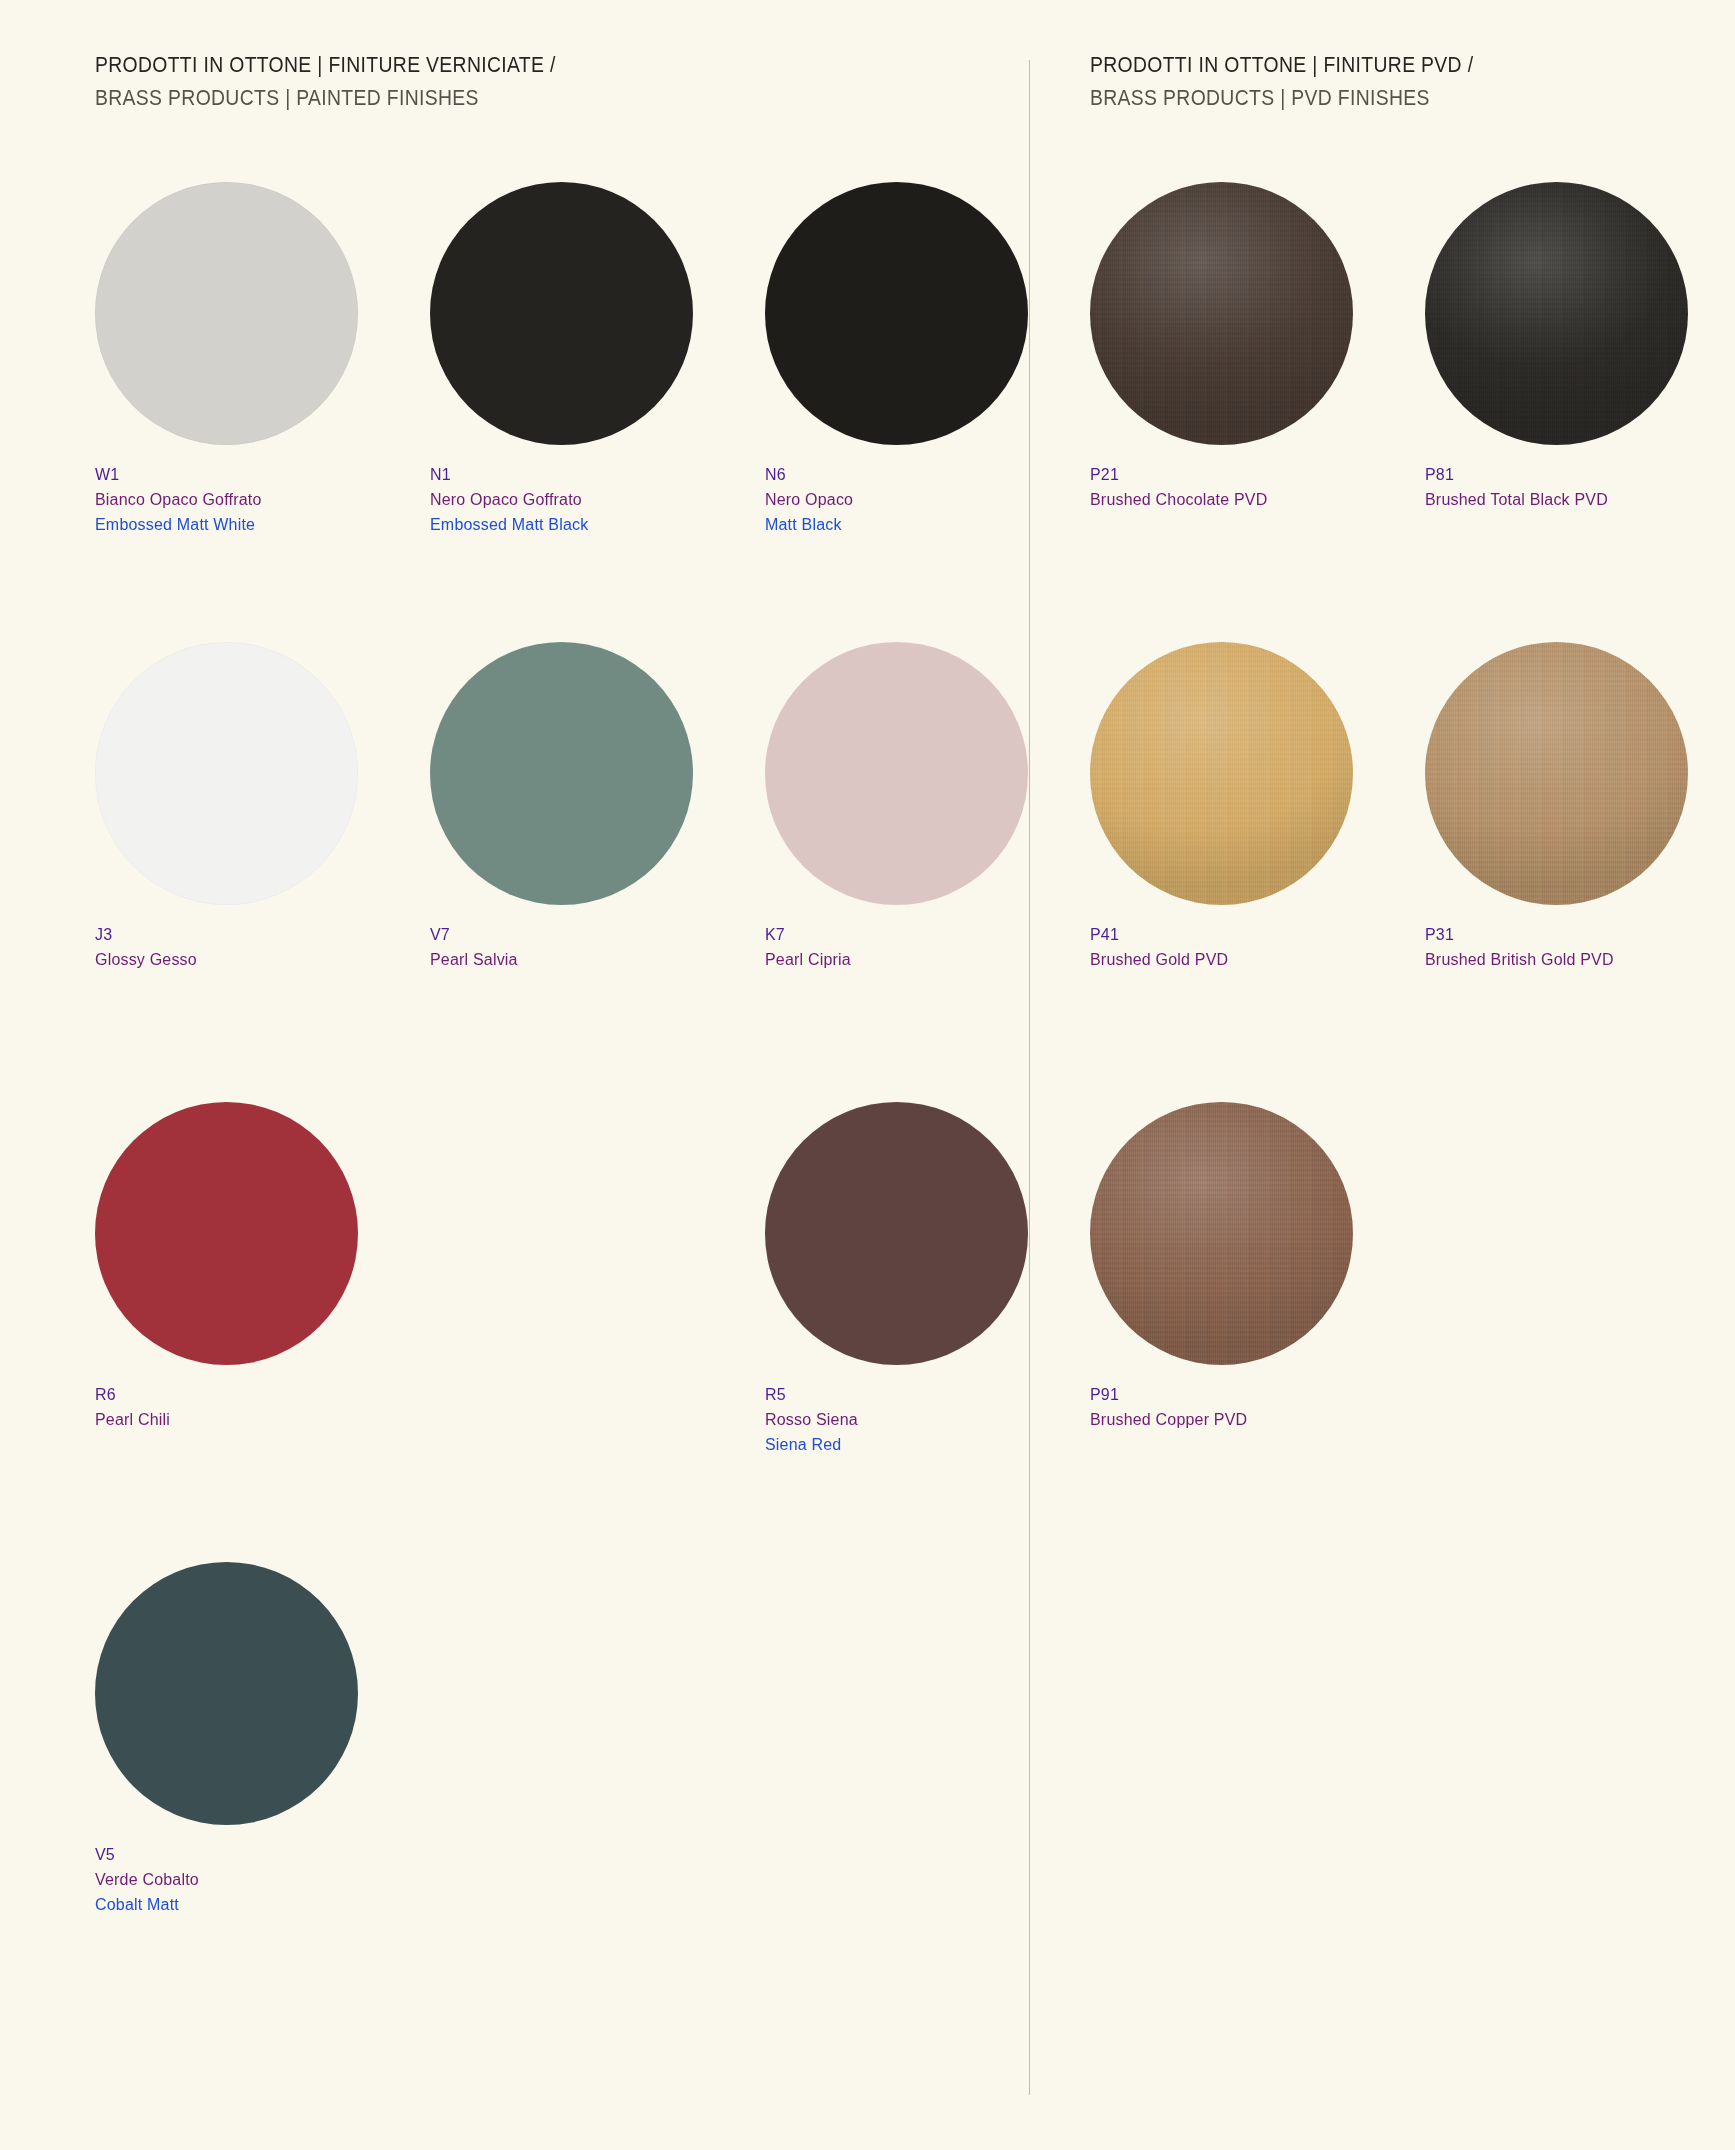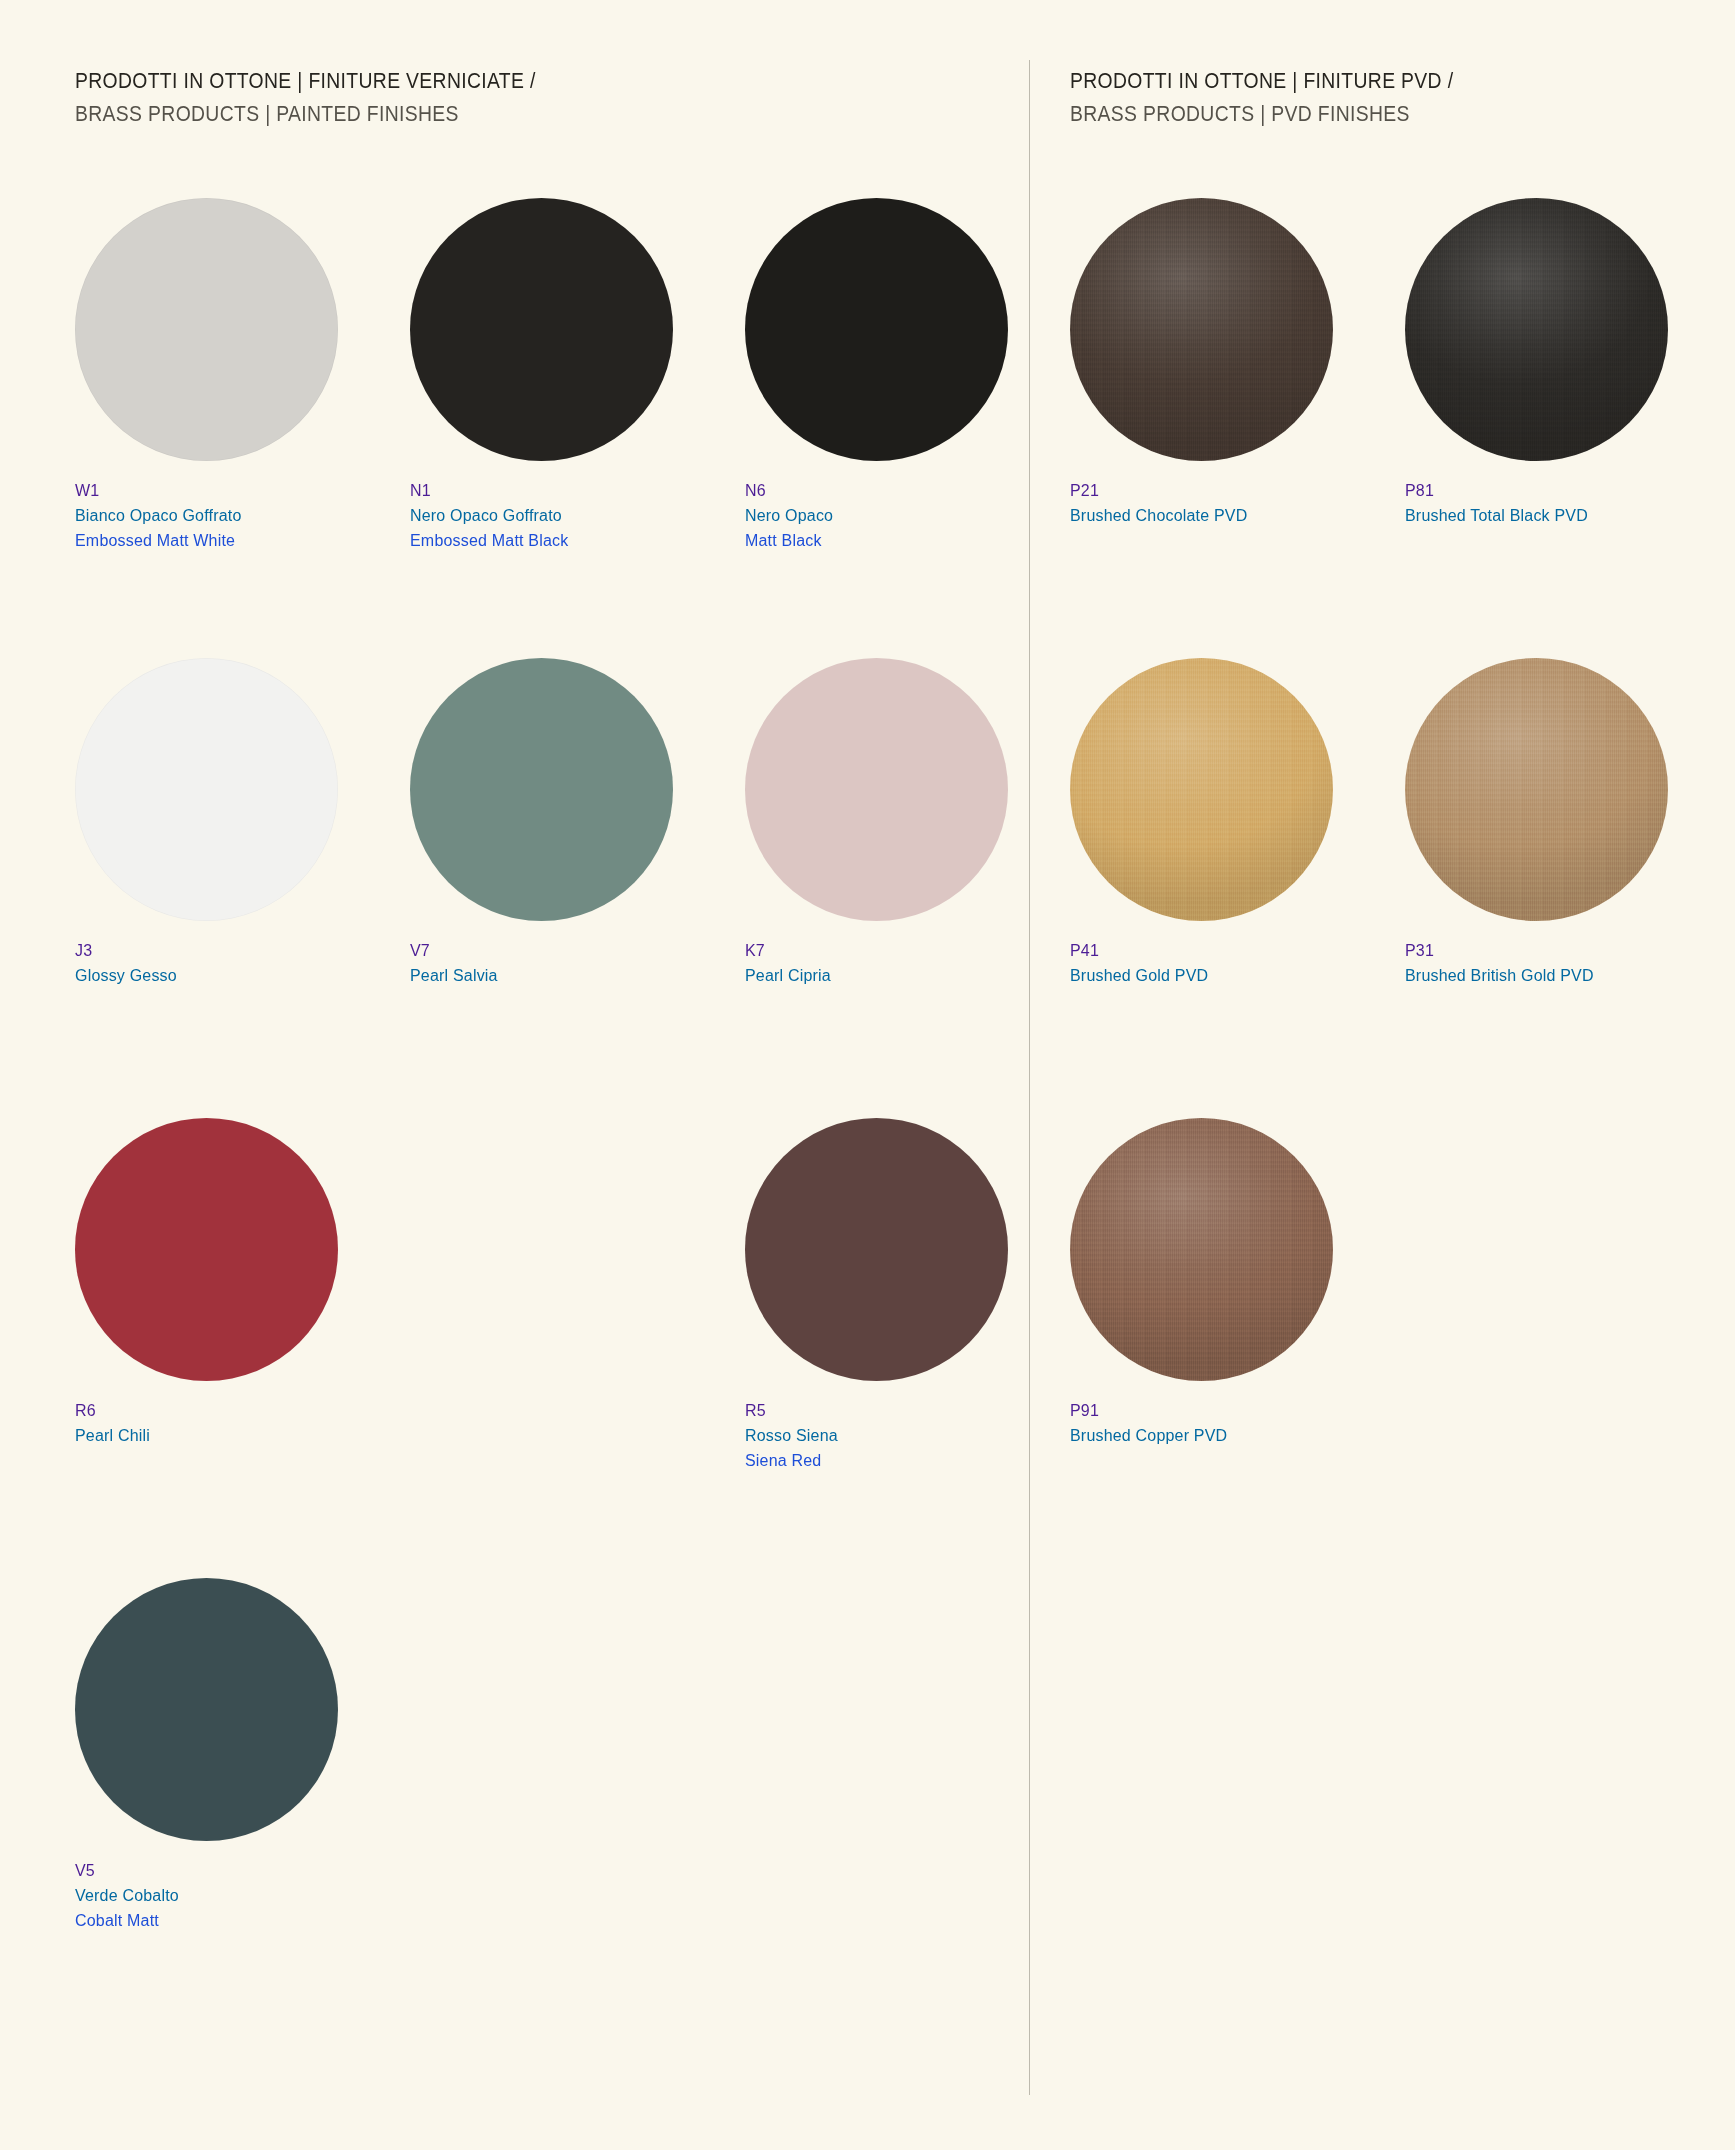--- a/index.html
+++ b/index.html
@@ -30,21 +30,22 @@
     left: 1029px;
     top: 60px;
     width: 0.7px;
     height: 2035px;
     background: #bdbaae;
   }
 
   
   .column {
     position: absolute;
-    top: 68px;
+    top: 52px;
+    margin-left: 20px;
   }
   .column.left  { left: 75px;  width: 924px; }
   .column.right { left: 1070px; width: 625px; }
 
   
   .section-header {
     margin: 0 0 0 0;
     line-height: 1.30;
     letter-spacing: 0.035em;
     font-weight: 400;
@@ -140,21 +141,21 @@
   .swatch-code {
     display: block;
     font-size: 16px;
     color: #4c1d95;
     letter-spacing: 0.012em;
     margin-bottom: 9px;
   }
   .swatch-name-it {
     display: block;
     font-size: 16px;
-    color: #0369a1;
+    color: #701a75;
     letter-spacing: 0.012em;
     margin-bottom: 9px;
   }
   .swatch-name-en {
     display: block;
     font-size: 16px;
     color: #1d4ed8;
     letter-spacing: 0.012em;
   }
   .swatch-name-en:empty { display: none; }

